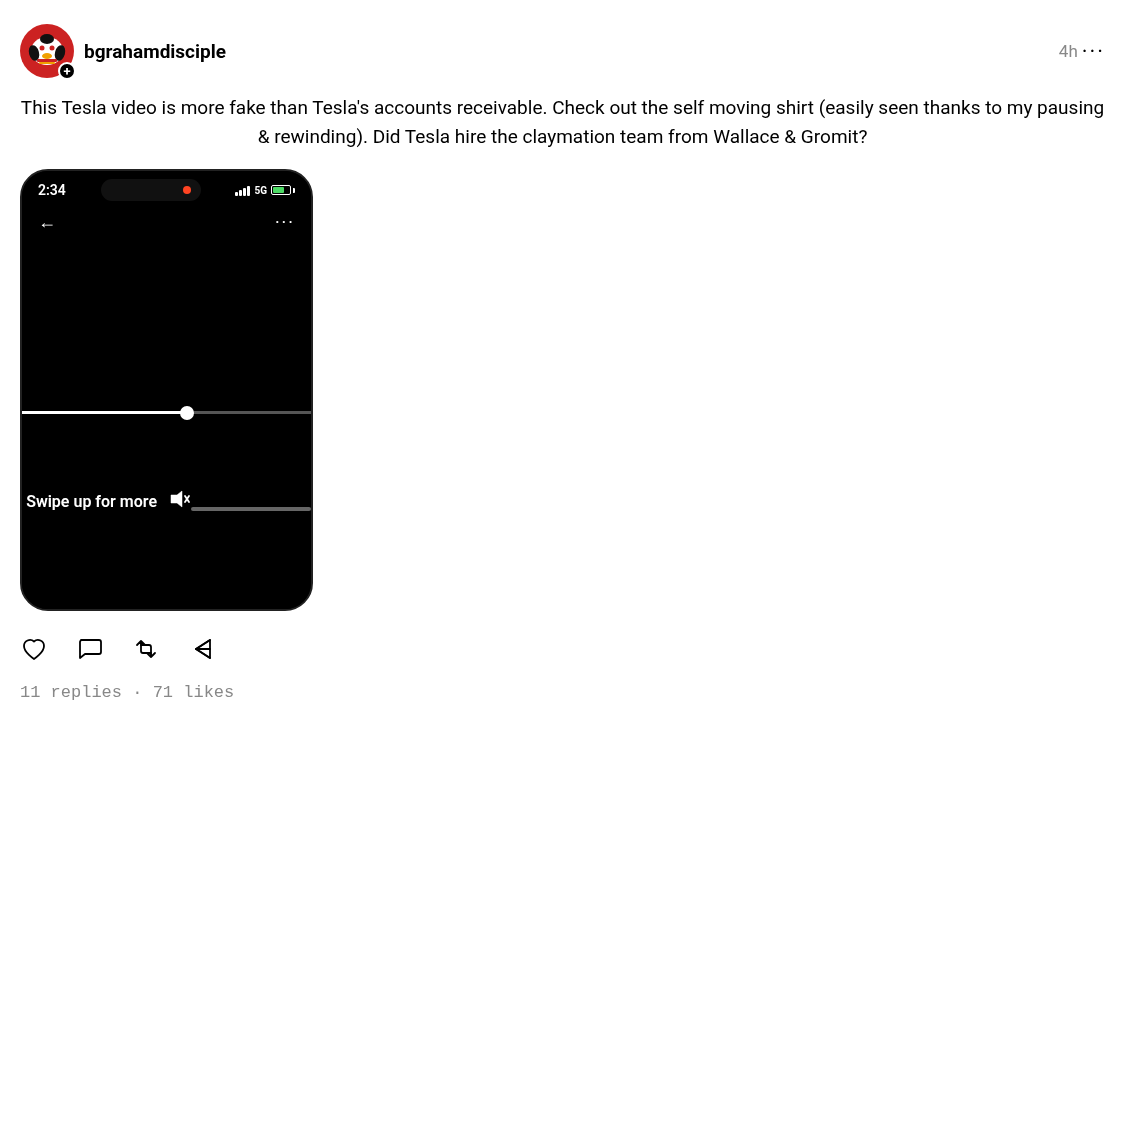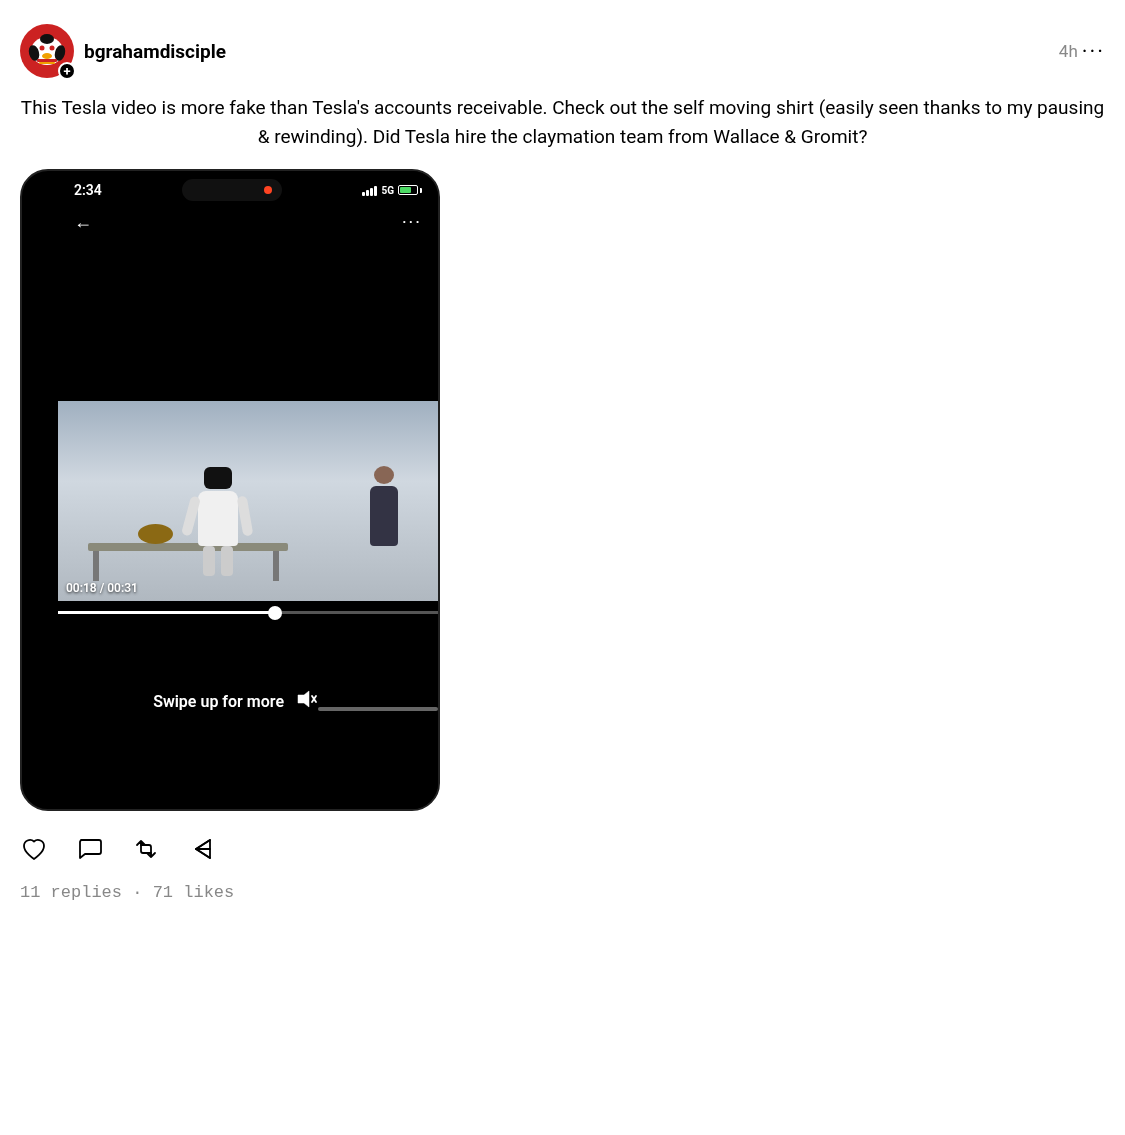--- a/index.html
+++ b/index.html
@@ -87,27 +87,26 @@
     .post-text {
       font-size: 19px;
       line-height: 1.5;
       color: #000;
       margin-bottom: 18px;
       text-align: center;
     }
 
     
     .phone-mockup {
-      width: 420px;
+      width: 293px;
       border-radius: 28px;
       overflow: hidden;
       background: #000;
       border: 2px solid #222;
       position: relative;
-      padding-left: 36px;
     }
 
     
     .phone-status-bar {
       background: #000;
       color: #fff;
       display: flex;
       align-items: center;
       justify-content: space-between;
       padding: 8px 16px 4px;
@@ -523,48 +522,20 @@
     </div>
   </div>
 
   <div class="phone-nav">
     <span class="back-arrow">←</span>
     <span class="nav-dots">···</span>
   </div>
 
   <div class="video-black-top"></div>
 
-  <div class="video-content">
-    <div class="video-scene">
-      <div class="scene-elements">
-
-        <div class="table-surface"></div>
-        <div class="table-leg"></div>
-        <div class="table-leg2"></div>
-
-        <div class="table-object"></div>
-
-        <div class="robot">
-          <div class="robot-torso">
-            <div class="robot-head"></div>
-            <div class="robot-arm-left"></div>
-            <div class="robot-arm-right"></div>
-            <div class="robot-leg-left"></div>
-            <div class="robot-leg-right"></div>
-          </div>
-        </div>
-
-        <div class="bg-figure">
-          <div class="bg-figure-head"></div>
-        </div>
-      </div>
-    </div>
-
-    <div class="video-timestamp">00:18 / 00:31</div>
-  </div>
 
   <div class="progress-area">
     <div class="progress-track">
       <div class="progress-fill"></div>
       <div class="progress-thumb"></div>
     </div>
   </div>
 
   <div class="video-black-bottom">
     <div class="swipe-up-row">

